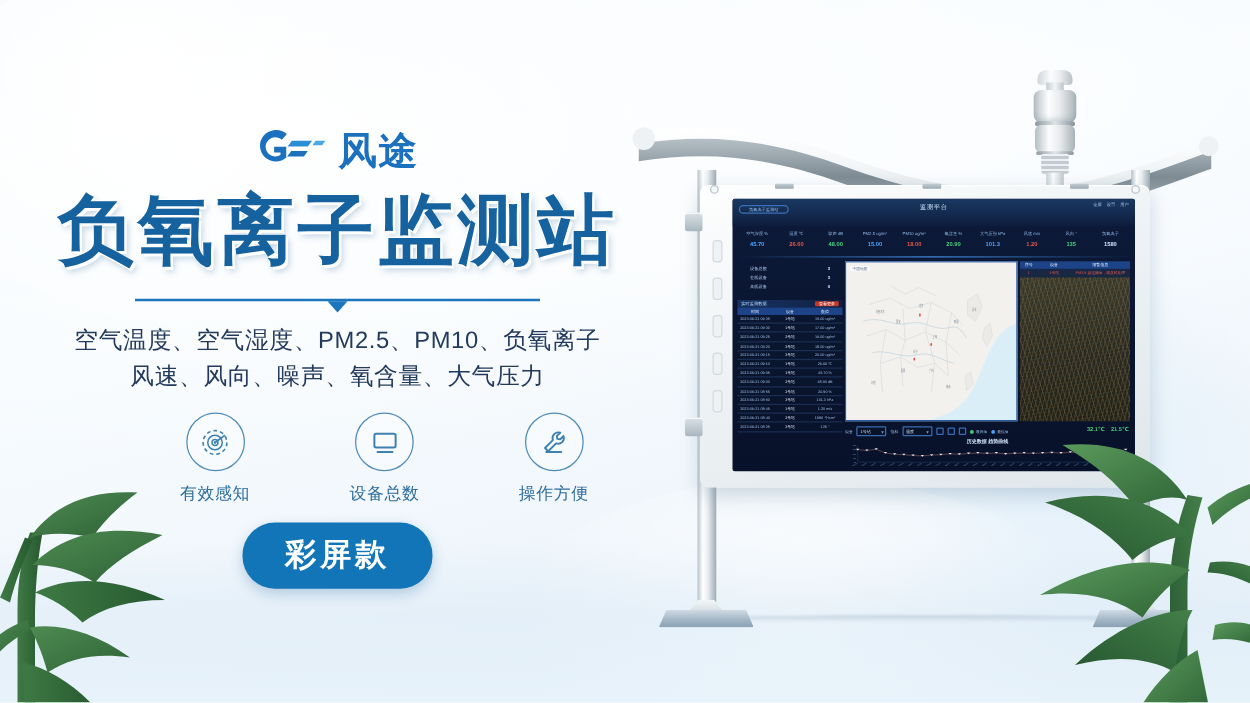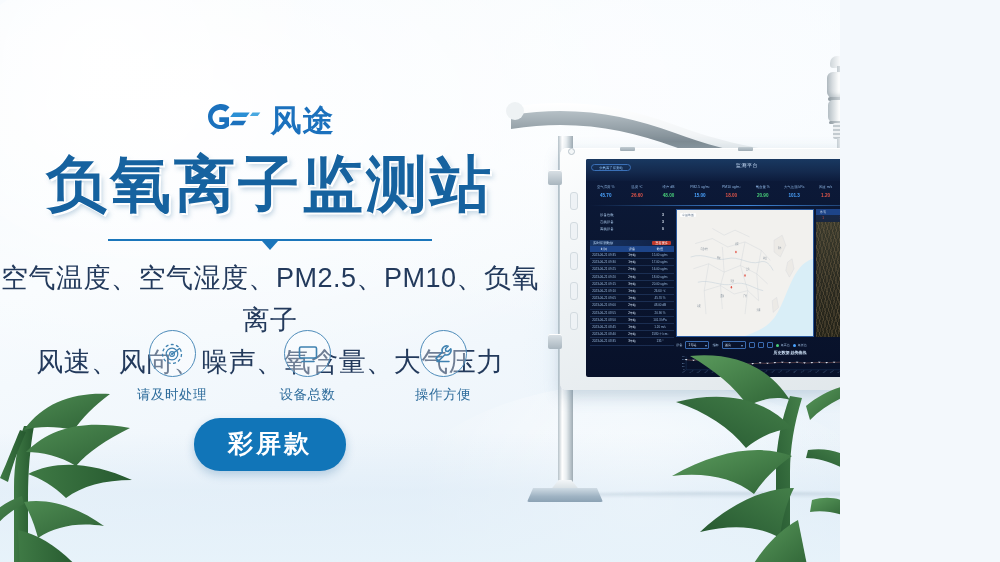--- a/index.html
+++ b/index.html
@@ -5,21 +5,21 @@
   * { box-sizing: border-box; margin: 0; padding: 0; }
   html, body { width: 1000px; height: 562px; overflow: hidden; }
   body {
     font-family: "Liberation Sans", "DejaVu Sans", sans-serif;
     background: #f3f8fc;
   }
 
   
   .stage {
     position: relative;
-    width: 840px; height: 562px;
+    width: 1000px; height: 562px;
     overflow: hidden;
     background:
       radial-gradient(120% 90% at 22% 18%, #ffffff 0%, rgba(255,255,255,0) 55%),
       radial-gradient(100% 80% at 78% 12%, #fbfdff 0%, rgba(251,253,255,0) 60%),
       linear-gradient(165deg, #f0f7fc 0%, #f7fbfe 38%, #eef5fb 72%, #e9f2f9 100%);
   }
   
   .bgblob {
     position: absolute; border-radius: 50%;
     background: radial-gradient(circle at 40% 35%, rgba(255,255,255,.95), rgba(255,255,255,0) 70%);
@@ -71,21 +71,21 @@
   .divider .tri {
     position: absolute; left: 50%; top: 5px; margin-left: -8px;
     width: 0; height: 0;
     border-left: 8px solid transparent;
     border-right: 8px solid transparent;
     border-top: 9px solid #1b76bb;
   }
 
   .subtitle {
     position: absolute; left: 0; right: 0; top: 258px;
-    font-size: 27px; color: #233a5c; line-height: 1.55;
+    font-size: 19px; color: #233a5c; line-height: 1.55;
     letter-spacing: .5px; font-weight: 400;
   }
 
   
   .features {
     position: absolute; left: 135px; top: 330px; width: 345px;
     display: flex; justify-content: space-between;
   }
   .feat { width: 74px; text-align: center; }
   .feat-circle {
@@ -371,21 +371,21 @@
       <div class="feat">
         <div class="feat-circle">
           <svg width="26" height="26" viewBox="0 0 26 26">
             <circle cx="13" cy="13" r="9.5" fill="none" stroke="#3e81b0" stroke-width="1.3" stroke-dasharray="3 2.4"></circle>
             <circle cx="13" cy="13" r="5.8" fill="none" stroke="#3e81b0" stroke-width="1.2"></circle>
             <circle cx="13" cy="13" r="2.4" fill="none" stroke="#3e81b0" stroke-width="1.2"></circle>
             <path d="M13 13 L20.5 7.5" stroke="#3e81b0" stroke-width="1.4" stroke-linecap="round"></path>
             <circle cx="13" cy="13" r="1" fill="#3e81b0"></circle>
           </svg>
         </div>
-        <div class="feat-label">请及时处理</div>
+        <div class="feat-label">有效感知</div>
       </div>
 
       <div class="feat">
         <div class="feat-circle">
           <svg width="26" height="26" viewBox="0 0 26 26">
             <rect x="4.5" y="6" width="17" height="11" rx="1.4" fill="none" stroke="#3e81b0" stroke-width="1.6"></rect>
             <line x1="7" y1="20.5" x2="19" y2="20.5" stroke="#3e81b0" stroke-width="1.6" stroke-linecap="round"></line>
           </svg>
         </div>
         <div class="feat-label">设备总数</div>

